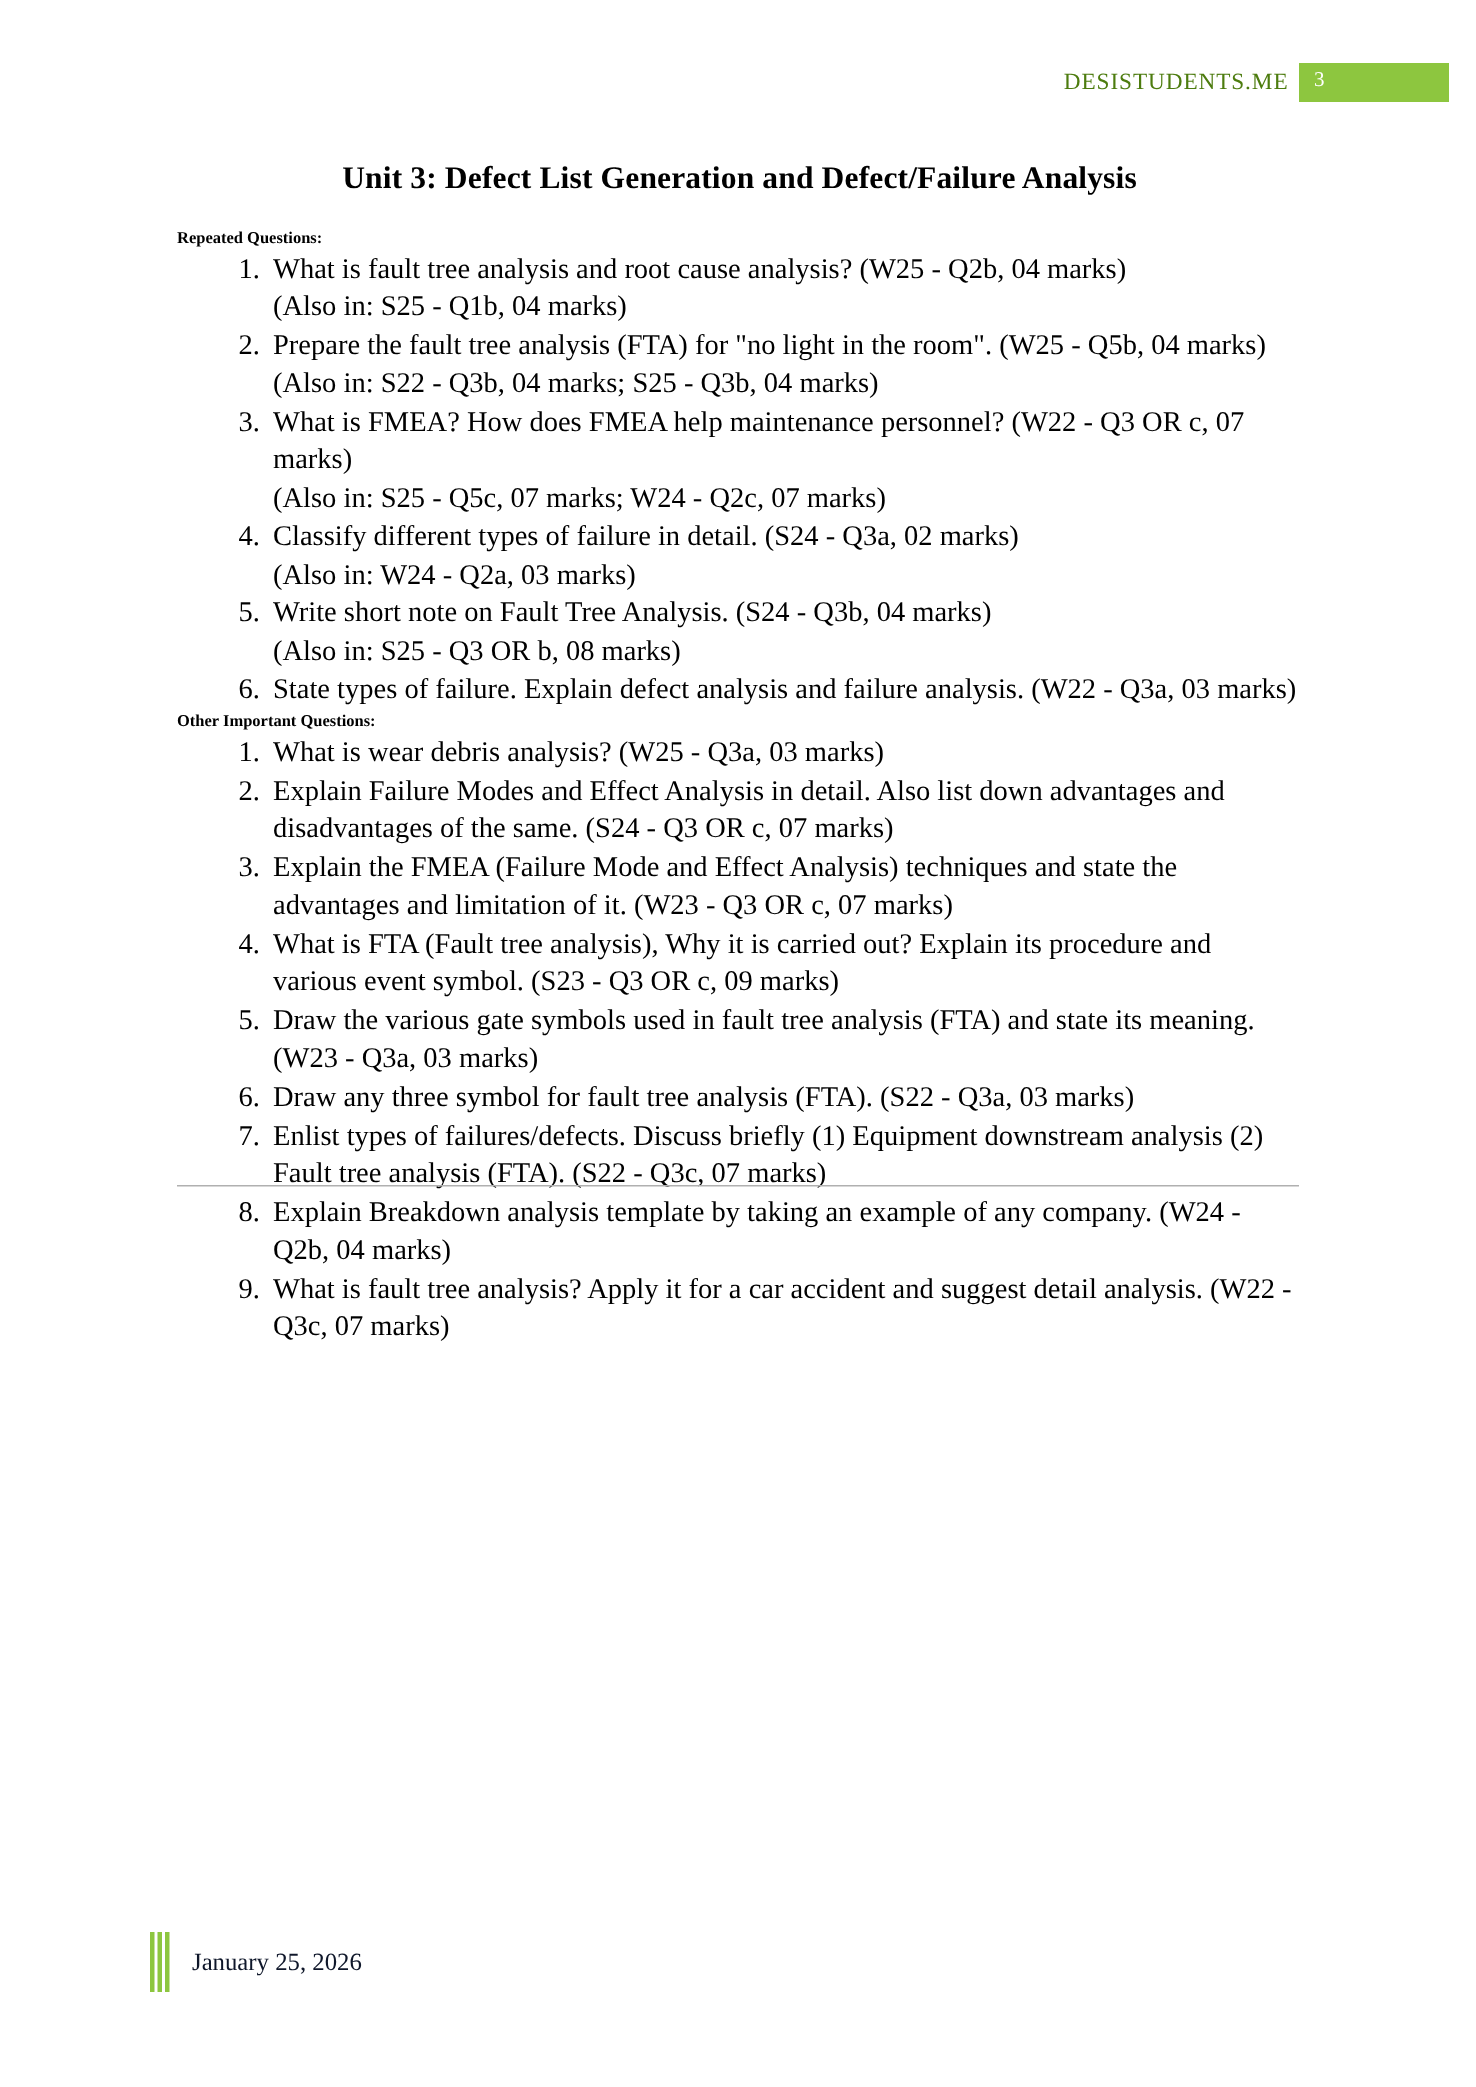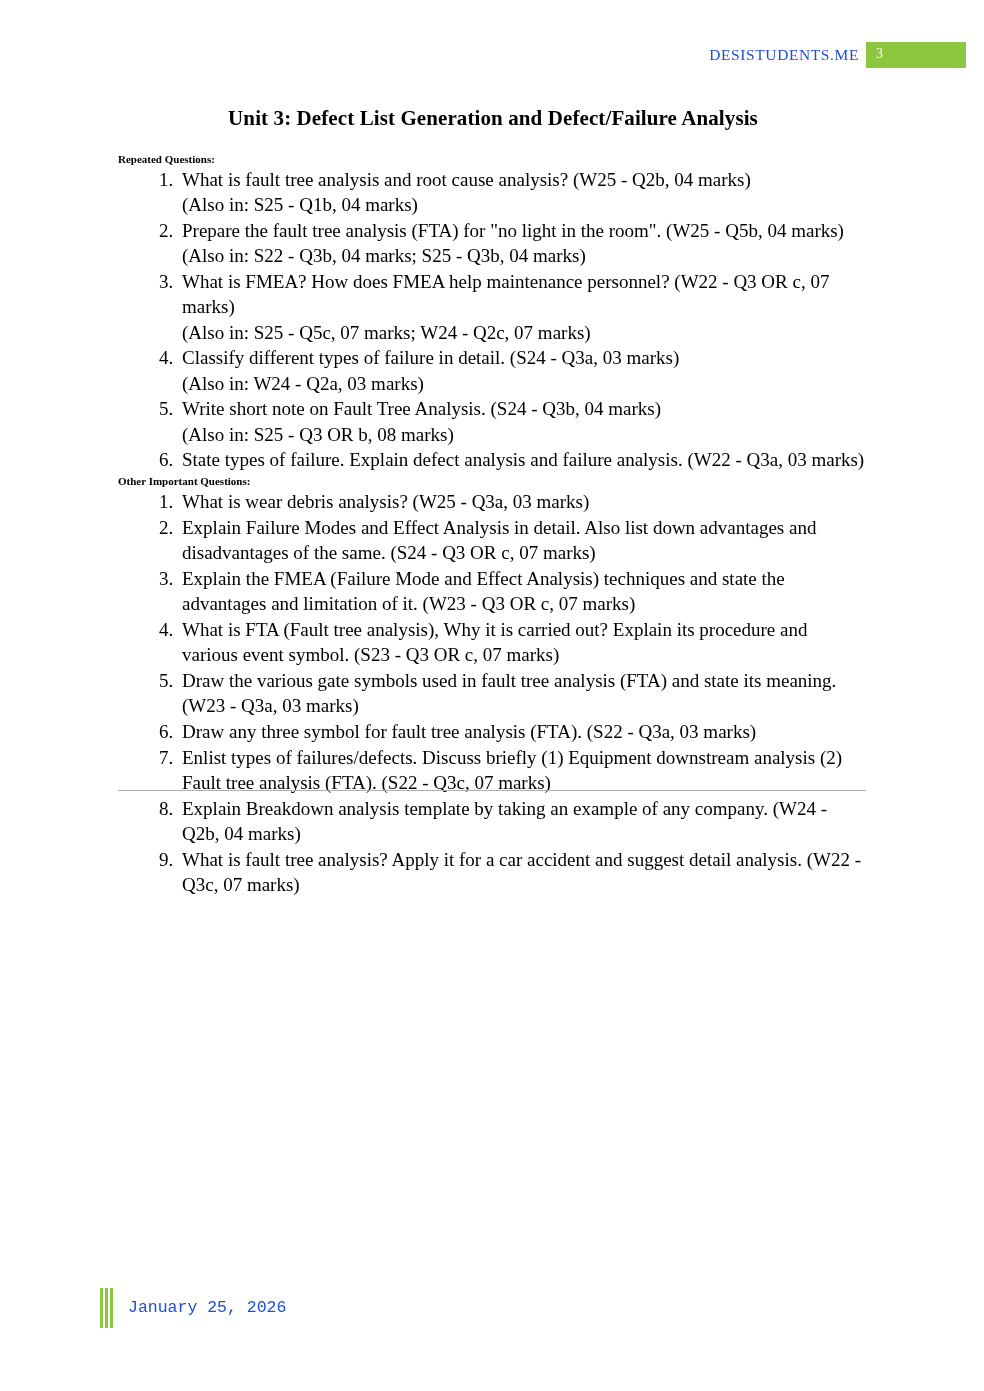--- a/index.html
+++ b/index.html
@@ -24,21 +24,21 @@
     width: 984px;
     height: 90px;
   }
   .site-brand {
     position: absolute;
     right: 125px;
     top: 46px;
     font-family: "Liberation Serif", serif;
     font-size: 15.5px;
     letter-spacing: 0.6px;
-    color: #1d4ed8;
+    color: #4d7c0f;
     font-variant: small-caps;
     text-transform: uppercase;
     white-space: nowrap;
     text-align: center;
   }
   .page-number-band {
     position: absolute;
     right: 18px;
     top: 42px;
     width: 100px;
@@ -128,22 +128,22 @@
     display: block;
   }
   .footer-bars i:nth-child(1) { left: 0px; }
   .footer-bars i:nth-child(2) { left: 5px; }
   .footer-bars i:nth-child(3) { left: 10px; }
   .footer-date {
     position: absolute;
     left: 28px;
     top: 10px;
     font-size: 16.5px;
-    font-family: Liberation Mono, monospace;
-    color: #1d4ed8;
+    font-family: Liberation Serif, serif;
+    color: #0f172a;
     white-space: nowrap;
   }
 </style>
 </head>
 <body>
 
 <div class="header">
   <div class="site-brand">Desistudents.me</div>
   <div class="page-number-band">
     <span class="num">3</span>
@@ -163,21 +163,21 @@
       </li>
       <li>
         <span>Prepare the fault tree analysis (FTA) for "no light in the room". (W25 - Q5b, 04 marks)</span>
         <span class="sub">(Also in: S22 - Q3b, 04 marks; S25 - Q3b, 04 marks)</span>
       </li>
       <li>
         <span>What is FMEA? How does FMEA help maintenance personnel? (W22 - Q3 OR c, 07 marks)</span>
         <span class="sub">(Also in: S25 - Q5c, 07 marks; W24 - Q2c, 07 marks)</span>
       </li>
       <li>
-        <span>Classify different types of failure in detail. (S24 - Q3a, 03 marks)</span>
+        <span>Classify different types of failure in detail. (S24 - Q3a, 02 marks)</span>
         <span class="sub">(Also in: W24 - Q2a, 03 marks)</span>
       </li>
       <li>
         <span>Write short note on Fault Tree Analysis. (S24 - Q3b, 04 marks)</span>
         <span class="sub">(Also in: S25 - Q3 OR b, 08 marks)</span>
       </li>
       <li>
         <span>State types of failure. Explain defect analysis and failure analysis. (W22 - Q3a, 03 marks)</span>
       </li>
     </ol>
@@ -191,21 +191,21 @@
       <li>
         <span>What is wear debris analysis? (W25 - Q3a, 03 marks)</span>
       </li>
       <li>
         <span>Explain Failure Modes and Effect Analysis in detail. Also list down advantages and disadvantages of the same. (S24 - Q3 OR c, 07 marks)</span>
       </li>
       <li>
         <span>Explain the FMEA (Failure Mode and Effect Analysis) techniques and state the advantages and limitation of it. (W23 - Q3 OR c, 07 marks)</span>
       </li>
       <li>
-        <span>What is FTA (Fault tree analysis), Why it is carried out? Explain its procedure and various event symbol. (S23 - Q3 OR c, 07 marks)</span>
+        <span>What is FTA (Fault tree analysis), Why it is carried out? Explain its procedure and various event symbol. (S23 - Q3 OR c, 09 marks)</span>
       </li>
       <li>
         <span>Draw the various gate symbols used in fault tree analysis (FTA) and state its meaning. (W23 - Q3a, 03 marks)</span>
       </li>
       <li>
         <span>Draw any three symbol for fault tree analysis (FTA). (S22 - Q3a, 03 marks)</span>
       </li>
       <li>
         <span>Enlist types of failures/defects. Discuss briefly (1) Equipment downstream analysis (2) Fault tree analysis (FTA). (S22 - Q3c, 07 marks)</span>
       </li>

